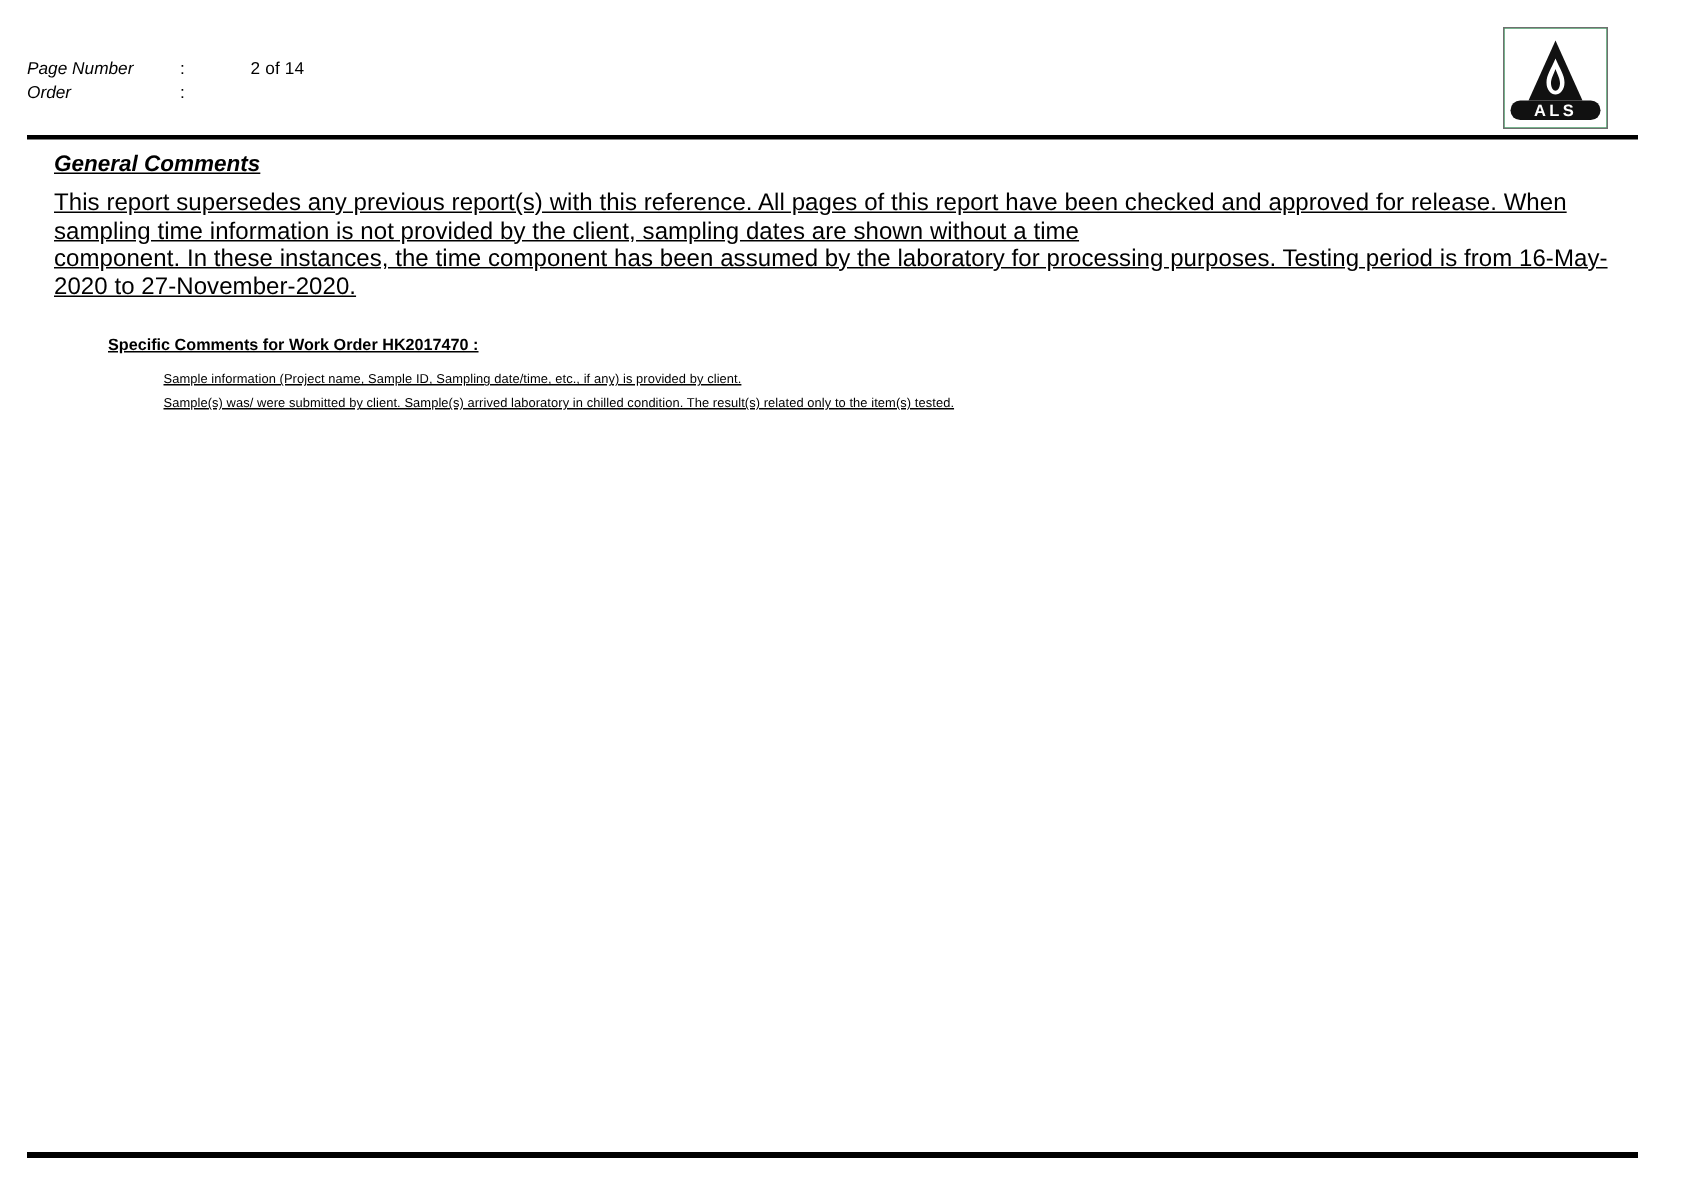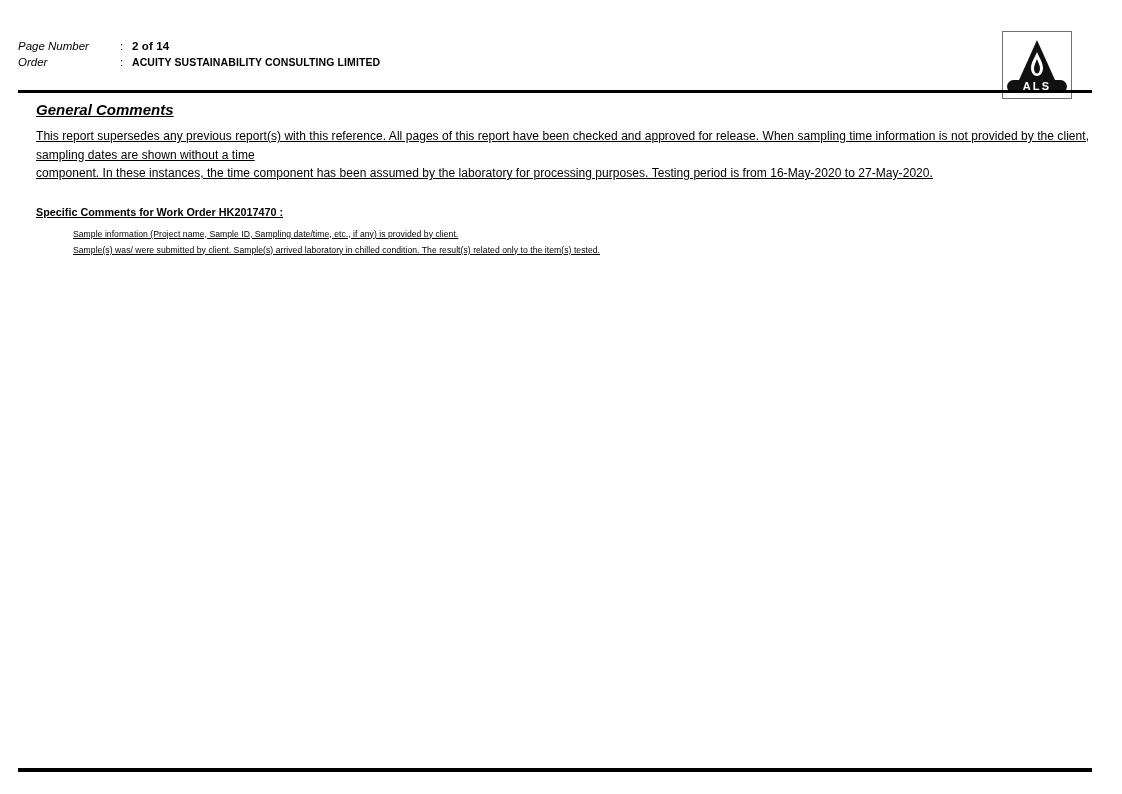--- a/index.html
+++ b/index.html
@@ -38,31 +38,32 @@
     font-size: 11.5px;
     font-style: italic;
     color: #000;
   }
   .hdr-colon {
     width: 12px;
     font-size: 11.5px;
   }
   .hdr-value {
     font-size: 10.5px;
-    font-weight: bold;
+    font-weight: normal;
     letter-spacing: 0.1px;
+    margin-left: 35px;
   }
   .hdr-value.big {
     font-size: 11.5px;
   }
   
   .logo {
     position: absolute;
     right: 50px;
-    top: 31px;
+    top: 18px;
     width: 70px;
     height: 68px;
     border: 1px solid #6f6f6f;
     box-sizing: border-box;
     background: #22c55e;
   }
   .logo svg { display:block; }
   
   .rule-top {
     position: absolute;
@@ -88,29 +89,30 @@
     width: 1060px;
     text-decoration: underline;
   }
   .section-title {
     font-size: 15px;
     font-weight: bold;
     font-style: italic;
     margin: 0 0 9px 0;
   }
   .para {
-    font-size: 12px;
+    font-size: 16px;
     line-height: 18.5px;
     margin: 0;
     text-align: left;
     letter-spacing: 0.05px;
   }
   .para-line { display: block; }
   .subsection {
     margin-top: 23px;
+    margin-left: 36px;
   }
   .subsection-title {
     font-size: 10.8px;
     font-weight: bold;
     margin: 0 0 8px 0;
   }
   .sub-list {
     margin: 0;
     padding: 0 0 0 37px;
     list-style: none;
@@ -128,21 +130,20 @@
 
   <div class="header">
     <div class="hdr-row">
       <span class="hdr-label">Page Number</span>
       <span class="hdr-colon">:</span>
       <span class="hdr-value big">2 of 14</span>
     </div>
     <div class="hdr-row">
       <span class="hdr-label">Order</span>
       <span class="hdr-colon">:</span>
-      <span class="hdr-value">ACUITY SUSTAINABILITY CONSULTING LIMITED</span>
     </div>
   </div>
 
   <div class="logo">
     <svg width="68" height="66" viewBox="0 0 68 66" xmlns="http://www.w3.org/2000/svg">
       <rect x="0" y="0" width="68" height="66" fill="#ffffff"></rect>
 
       <polygon points="34,8 52,48 16,48" fill="#111111"></polygon>
 
       <path d="M34 20 C31 27 28 31 28 36 C28 41 31 44 34 44 C37 44 40 41 40 36 C40 31 37 27 34 20 Z" fill="#ffffff"></path>
@@ -152,21 +153,21 @@
       <text x="34" y="58" font-family="'Liberation Sans', sans-serif" font-size="11" font-weight="bold" letter-spacing="2.2" fill="#ffffff" text-anchor="middle">ALS</text>
     </svg>
   </div>
 
   <div class="rule-top"></div>
 
   <div class="content">
     <h1 class="section-title">General Comments</h1>
     <p class="para">
       <span class="para-line">This report supersedes any previous report(s) with this reference. All pages of this report have been checked and approved for release. When sampling time information is not provided by the client, sampling dates are shown without a time</span>
-      <span class="para-line">component.  In these instances, the time component has been assumed by the laboratory for processing purposes. Testing period  is from 16-May-2020 to 27-May-2020.</span>
+      <span class="para-line">component.  In these instances, the time component has been assumed by the laboratory for processing purposes. Testing period  is from 16-May-2020 to 27-November-2020.</span>
     </p>
 
     <div class="subsection">
       <h2 class="subsection-title">Specific Comments for Work Order HK2017470 :</h2>
       <ul class="sub-list">
         <li>Sample information (Project name, Sample ID, Sampling date/time, etc., if any) is provided by client.</li>
         <li>Sample(s) was/ were submitted by client. Sample(s) arrived laboratory in chilled condition. The result(s) related only to the item(s) tested.</li>
       </ul>
     </div>
   </div>

